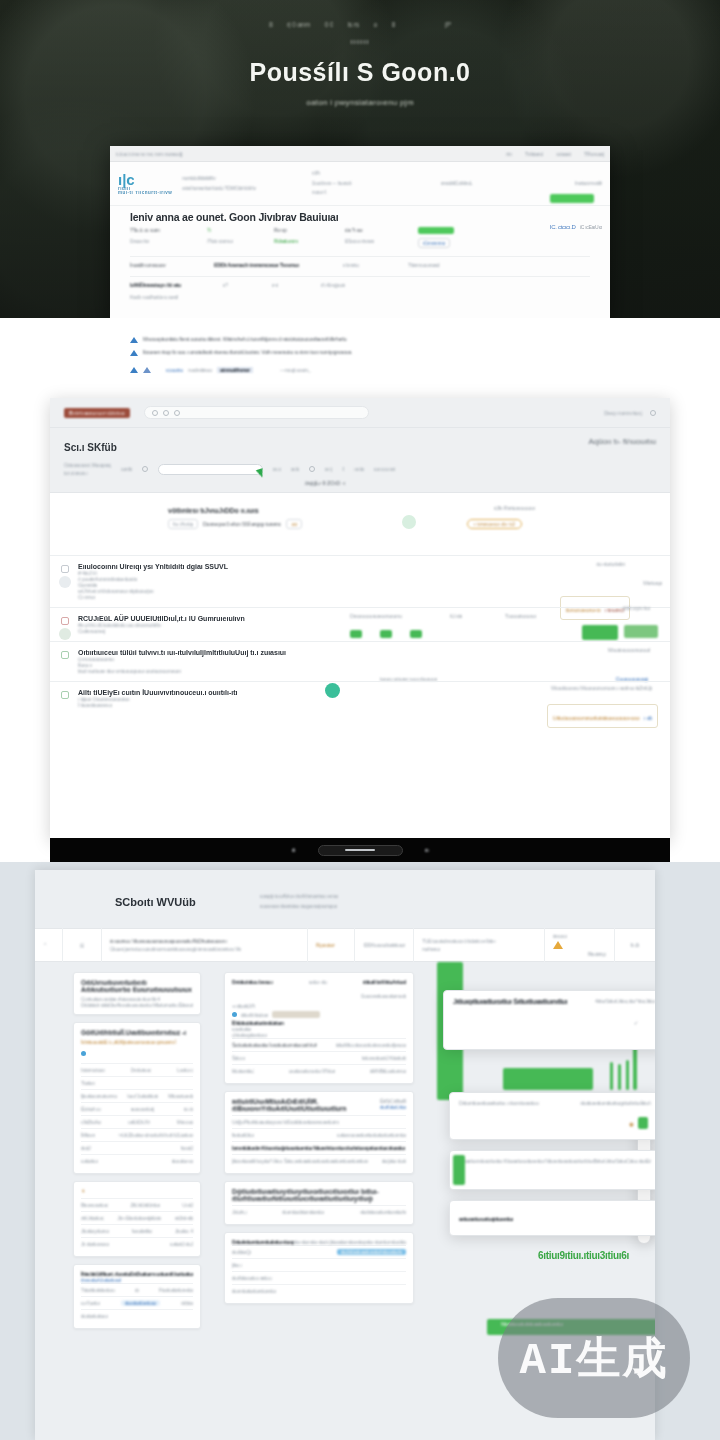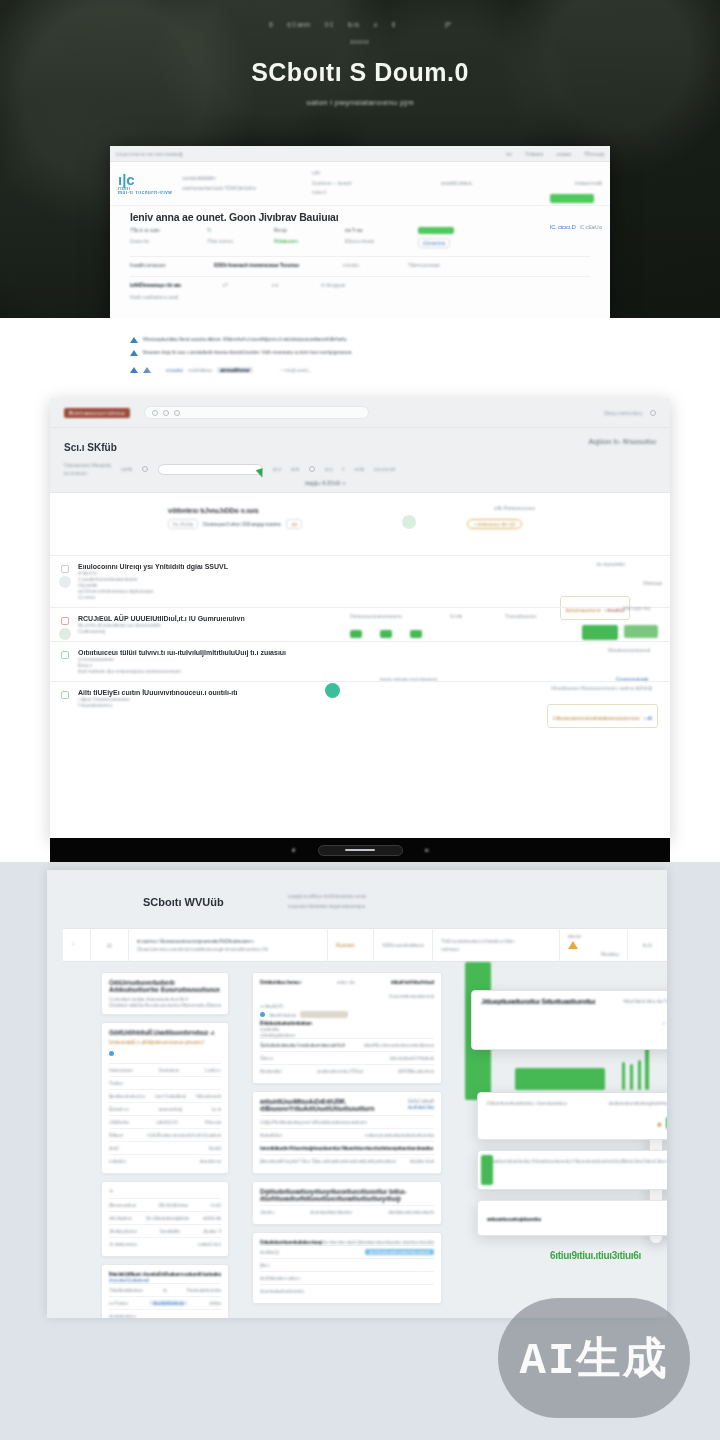--- a/index.html
+++ b/index.html
@@ -143,22 +143,22 @@
   #playerbar{ position:absolute; left:50px; top:838px; width:620px; height:24px; background:#050505;
               display:flex; align-items:center; justify-content:center; gap:22px; z-index:8;}
   #playerbar .gib{ color:#cfd4d8; font-size:6px; filter:blur(1.1px);}
   #pill{ width:85px;height:11px;border-radius:6px;background:#1a1a1a;border:1px solid #3a3a3a;
          display:flex;align-items:center;justify-content:center;}
   #pill i{ width:30px;height:2px;background:#c2c6ca;border-radius:1px; filter:blur(.6px); font-style:normal;}
 
   
   #sec3 { position:absolute; left:0; top:862px; width:720px; height:578px;
           background:#dde3e8; }
-  #app3 { position:absolute; left:47px; top:8px; width:620px; height:448px; background:#eceff2;
-          box-shadow:0 -1px 10px rgba(0,0,0,.12); overflow:hidden;padding-left:16px;}
+  #app3 { position:absolute; left:35px; top:8px; width:620px; height:570px; background:#eceff2;
+          box-shadow:0 -1px 10px rgba(0,0,0,.12); overflow:hidden;}
   #app3-head { height:58px; padding:22px 0 0 80px; position:relative;}
   #app3-title{ font-size:11px; font-weight:bold; color:#2b3138; filter:blur(.7px);}
   #app3-meta { position:absolute; left:225px; top:22px; line-height:1.9;}
   #app3-meta .gib{ font-size:5px; filter:blur(1.1px); display:block;}
 
   #app3-toolbar{ height:34px; background:#fff; border-top:1px solid #e4e7ea; border-bottom:1px solid #e4e7ea;
                  display:flex; align-items:center;}
   .tcell{ height:34px; display:flex; flex-direction:column; justify-content:center; gap:2px;
           padding:0 8px; border-right:1px solid #eceff1;}
   .tcell .gib{ font-size:5px; filter:blur(1.05px);}
@@ -191,21 +191,21 @@
   <div id="hero-topbar">
     <span class="gib">8</span>
     <span class="gib">rj 0 anm</span>
     <span class="gib">0 0</span>
     <span class="gib">ls rs</span>
     <span class="gib">o</span>
     <span class="gib">8</span>
     <span class="gib" style="margin-left:40px">(P</span>
   </div>
   <div id="hero-logo">ıııııı</div>
-  <div id="hero-title">SCboıtı S Doum.0</div>
+  <div id="hero-title">Pousśílı S Goon.0</div>
   <div id="hero-sub">oaton i pwynsiataroıenu pjm</div>
 
   <div id="browser">
     <div id="browser-chrome">
       <span class="gib mut bw-url">tı.ti.aı.tı inw ıvı mc mrn nurasuljj</span>
       <span class="bw-right">
         <span class="gib mut">rtn</span>
         <span class="gib mut">Trılıtıarıd</span>
         <span class="gib mut">ıutıaaıt</span>
         <span class="gib mut">TRunuarj</span>

